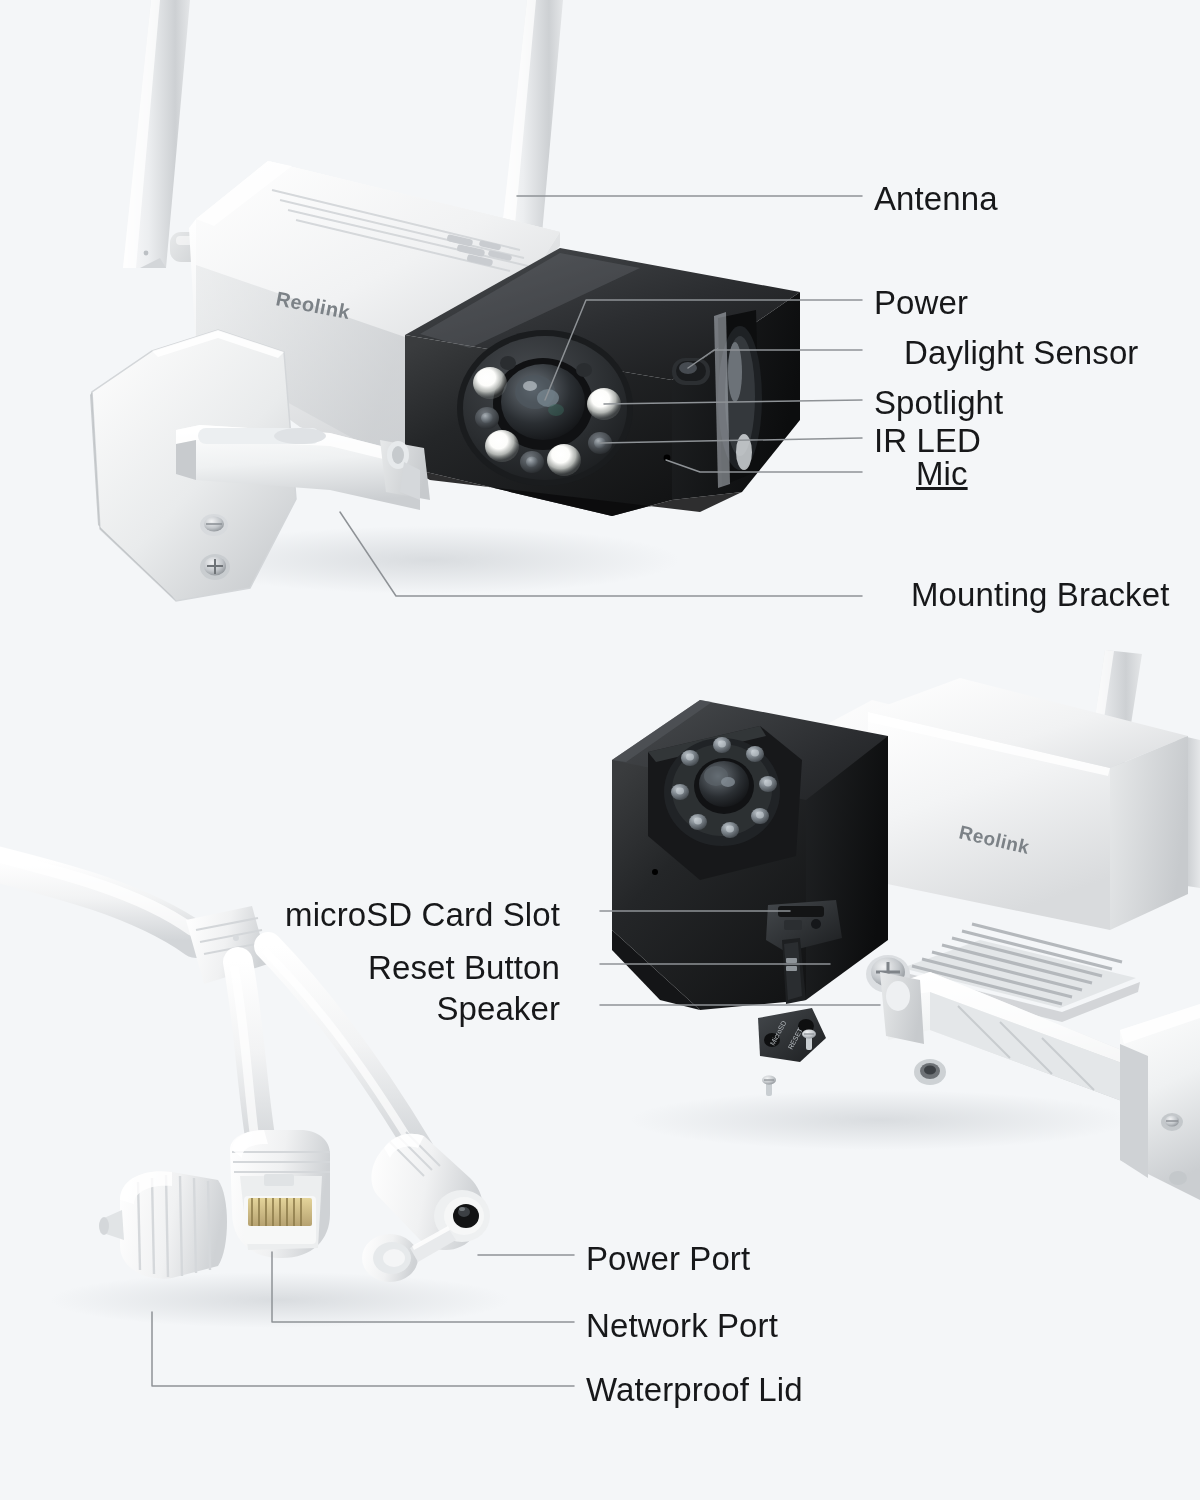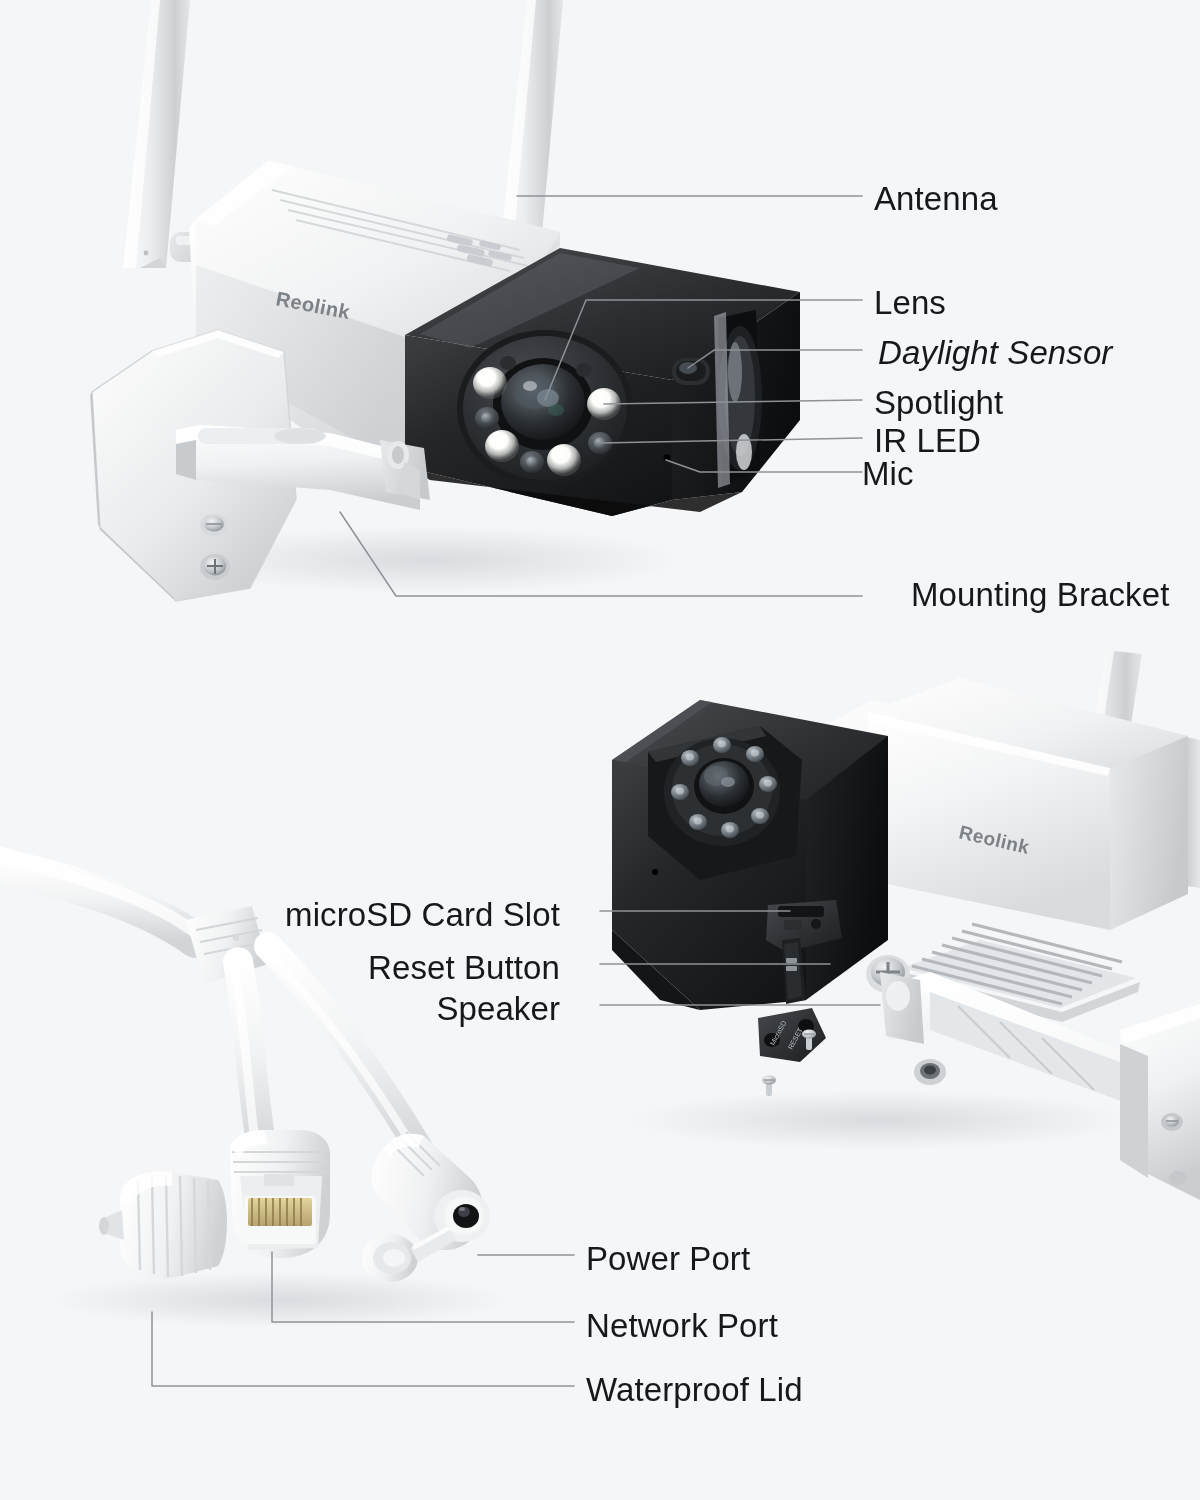--- a/index.html
+++ b/index.html
@@ -513,25 +513,25 @@
     <path d="M600,964 L830,964"></path>
     <path d="M600,1005 L880,1005"></path>
 
     <path d="M478,1255 L574,1255"></path>
     <path d="M272,1252 L272,1322 L574,1322"></path>
     <path d="M152,1312 L152,1386 L574,1386"></path>
   </g>
 </svg>
 
 <div class="lbl" style="left:874px;top:182px;">Antenna</div>
-<div class="lbl" style="left:874px;top:286px;">Lens</div>
-<div class="lbl" style="left:878px;top:336px;font-style:italic;">Daylight Sensor</div>
+<div class="lbl" style="left:874px;top:286px;">Power</div>
+<div class="lbl" style="left:904px;top:336px;">Daylight Sensor</div>
 <div class="lbl" style="left:874px;top:386px;">Spotlight</div>
 <div class="lbl" style="left:874px;top:424px;">IR LED</div>
-<div class="lbl" style="left:862px;top:457px;">Mic</div>
+<div class="lbl" style="left:916px;top:457px;text-decoration:underline;">Mic</div>
 <div class="lbl" style="left:874px;top:578px;margin-left:37px;">Mounting Bracket</div>
 
 <div class="lbl r" style="left:0;width:560px;top:951px;">Reset Button</div>
 <div class="lbl r" style="left:0;width:560px;top:898px;">microSD Card Slot</div>
 <div class="lbl r" style="left:0;width:560px;top:992px;">Speaker</div>
 
 <div class="lbl" style="left:586px;top:1242px;">Power Port</div>
 <div class="lbl" style="left:586px;top:1309px;">Network Port</div>
 <div class="lbl" style="left:586px;top:1373px;">Waterproof Lid</div>
 

